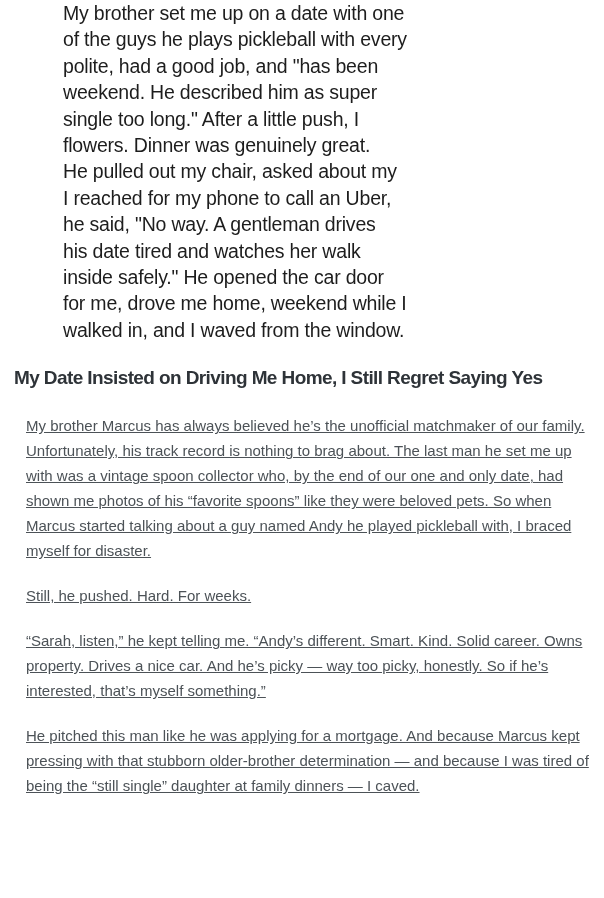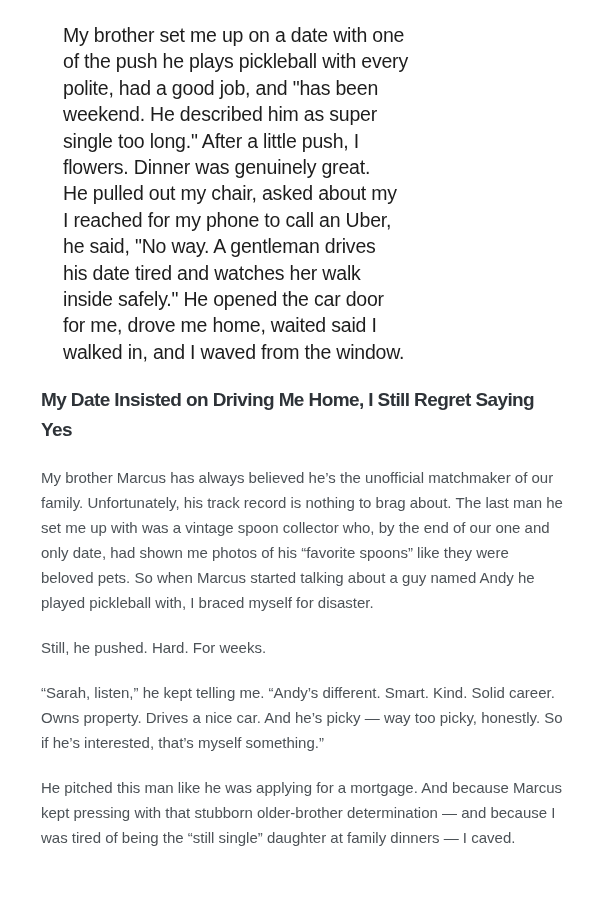--- a/index.html
+++ b/index.html
@@ -8,69 +8,70 @@
     background: #ffffff;
   }
   body {
     width: 604px;
     height: 898px;
     overflow: hidden;
     font-family: "Liberation Sans", sans-serif;
   }
   
   .quote-image {
-    margin: 22px 0 0 63px;
+    margin: 0 0 0 63px;
     font-family: "Liberation Sans", sans-serif;
     font-size: 19.5px;
     line-height: 26.4px;
     letter-spacing: -0.2px;
     color: #1d1d1d;
     font-weight: 400;
   }
   .quote-image .quote-line {
     white-space: pre;
   }
   
   .article-content {
-    padding: 0 41px;
+    padding: 0 14px;
   }
   .article-title {
     margin: 20px 0 20px 0;
     font-family: "Liberation Sans", sans-serif;
     font-size: 19px;
     line-height: 30px;
     font-weight: 700;
     letter-spacing: -0.6px;
     color: #2e3338;
   }
   .article-paragraph {
-    margin: 0 0 20px 0;
+    margin: 0 0 20px 12px;
     font-family: "Liberation Sans", sans-serif;
     font-size: 15px;
     line-height: 25px;
     letter-spacing: 0;
     color: #4c5257;
+    text-decoration: underline;
   }
 </style>
 </head>
 <body>
 
 <div class="quote-image">
   <div class="quote-line">My brother set me up on a date with one</div>
-  <div class="quote-line">of the push he plays pickleball with every</div>
+  <div class="quote-line">of the guys he plays pickleball with every</div>
   <div class="quote-line">polite, had a good job, and "has been</div>
   <div class="quote-line">weekend. He described him as super</div>
   <div class="quote-line">single too long." After a little push, I</div>
   <div class="quote-line">flowers. Dinner was genuinely great.</div>
   <div class="quote-line">He pulled out my chair, asked about my</div>
   <div class="quote-line">I reached for my phone to call an Uber,</div>
   <div class="quote-line">he said, "No way. A gentleman drives</div>
   <div class="quote-line">his date tired and watches her walk</div>
   <div class="quote-line">inside safely." He opened the car door</div>
-  <div class="quote-line">for me, drove me home, waited said I</div>
+  <div class="quote-line">for me, drove me home, weekend while I</div>
   <div class="quote-line">walked in, and I waved from the window.</div>
 </div>
 
 <div class="article-content">
   <h1 class="article-title">My Date Insisted on Driving Me Home, I Still Regret Saying Yes</h1>
   <p class="article-paragraph">My brother Marcus has always believed he’s the unofficial matchmaker of our family. Unfortunately, his track record is nothing to brag about. The last man he set me up with was a vintage spoon collector who, by the end of our one and only date, had shown me photos of his “favorite spoons” like they were beloved pets. So when Marcus started talking about a guy named Andy he played pickleball with, I braced myself for disaster.</p>
   <p class="article-paragraph">Still, he pushed. Hard. For weeks.</p>
   <p class="article-paragraph">“Sarah, listen,” he kept telling me. “Andy’s different. Smart. Kind. Solid career. Owns property. Drives a nice car. And he’s picky — way too picky, honestly. So if he’s interested, that’s myself something.”</p>
   <p class="article-paragraph">He pitched this man like he was applying for a mortgage. And because Marcus kept pressing with that stubborn older-brother determination — and because I was tired of being the “still single” daughter at family dinners — I caved.</p>
 </div>

